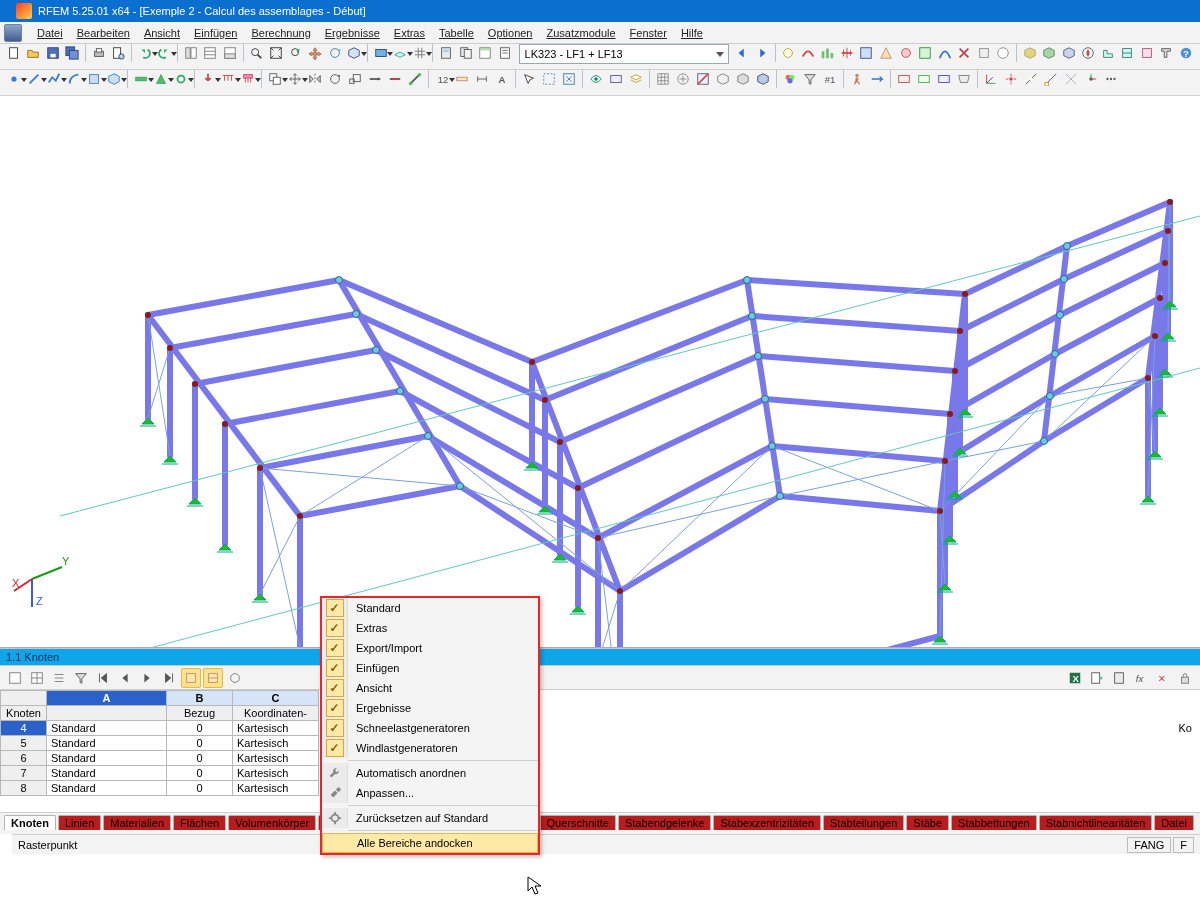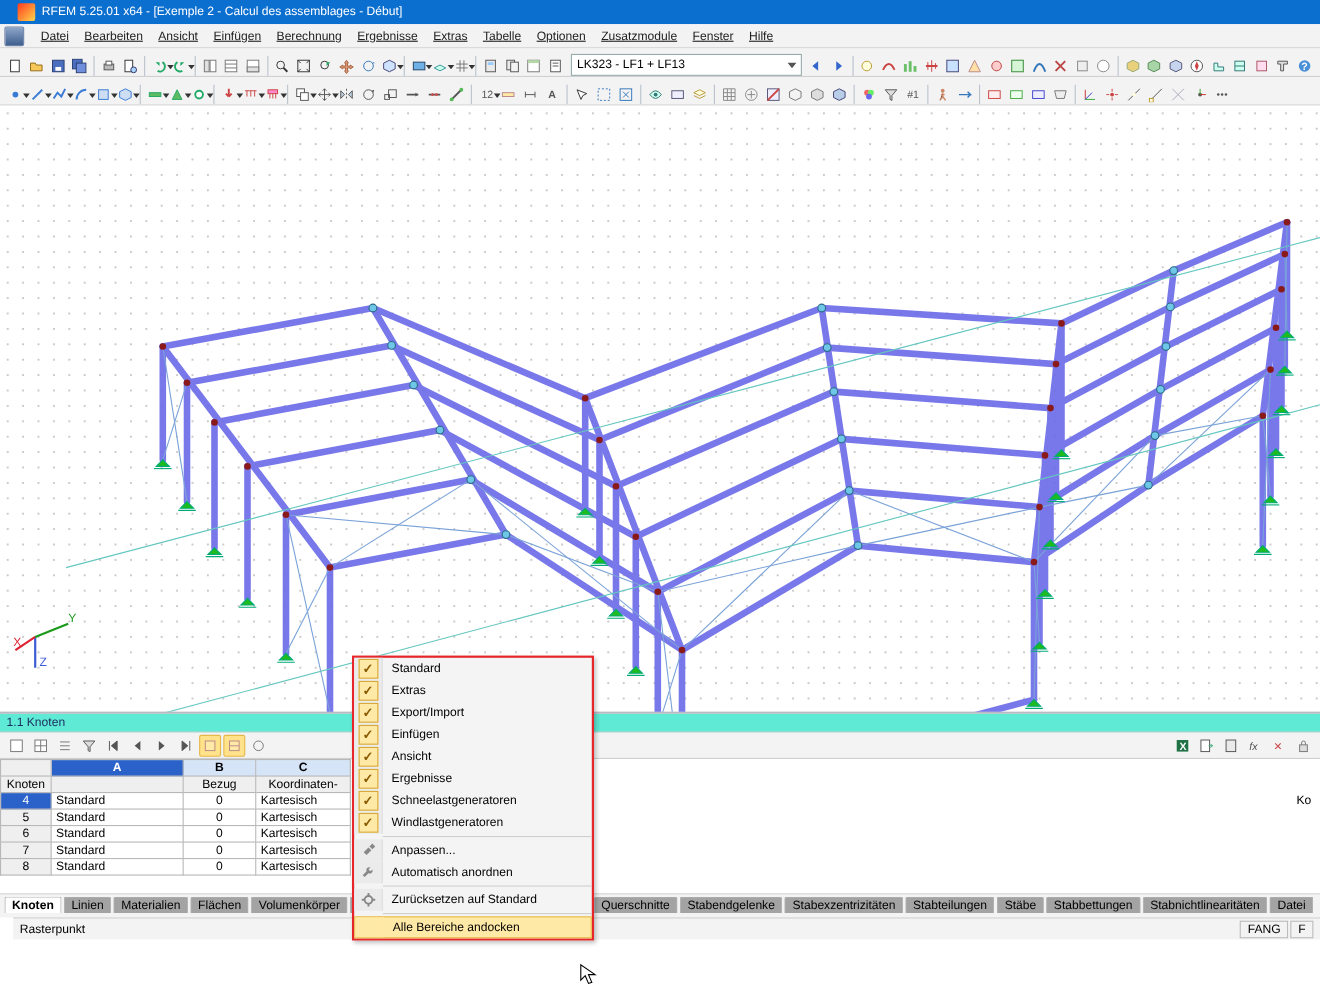--- a/index.html
+++ b/index.html
@@ -9,56 +9,56 @@
 .titlebar { height: 22px; background: #0b6fd0; color: #fff; display: flex; align-items: center; padding-left: 16px; font-size: 12px; }
 .titlebar .app-icon { width: 16px; height: 16px; margin-right: 6px; background: linear-gradient(135deg,#ff3b1f,#ffd54a); border-radius: 2px; }
 
 
 .menubar { height: 22px; background: #f3f3f3; display: flex; align-items: center; padding-left: 4px; border-bottom: 1px solid #cfcfcf; }
 .menubar .mini-icon { width: 18px; height: 18px; margin-right: 8px; background: linear-gradient(#8ea6c8,#3f5f8f); border:1px solid #6a80a8; border-radius:2px; }
 .menubar span { margin: 0 7px; cursor: default; color: #222; }
 .menubar span u { text-decoration: underline; }
 
 
-.toolbar { height: 26px; background: #f3f3f3; display: flex; align-items: flex-end; padding: 0 4px; border-bottom: 1px solid #d0d0d0; overflow: hidden; }
+.toolbar { height: 26px; background: #f3f3f3; display: flex; align-items: flex-start; padding: 0 4px; border-bottom: 1px solid #d0d0d0; overflow: hidden; }
 .toolbar .sep { width: 1px; height: 18px; background: #b9c2cd; margin: 0 3px; }
 .tbtn { width: 18px; height: 18px; margin: 0 1px; border: 1px solid transparent; border-radius: 2px; display: flex; align-items: center; justify-content: center; position: relative; }
 .tbtn svg { width: 14px; height: 14px; }
 .tbtn .dd { position: absolute; right: -5px; top: 7px; width:0; height:0; border-left:3px solid transparent; border-right:3px solid transparent; border-top:4px solid #333; }
 .combo { height: 20px; min-width: 210px; background: #fff; border: 1px solid #9aa; display: flex; align-items: center; padding: 0 5px; margin: 0 4px; color:#000; position:relative; }
 .combo .carr { position:absolute; right:4px; top:7px; width:0; height:0; border-left:4px solid transparent; border-right:4px solid transparent; border-top:5px solid #555; }
 
 
 .viewport { position: relative; height: 552px; background:
   radial-gradient(circle, #c9c9c9 0.7px, transparent 0.7px) 0 0/14px 14px,
   #fff;
   border-bottom: 1px solid #aab; overflow:hidden; }
 .viewport svg.structure { position: absolute; top: 0; left: 0; width: 1200px; height: 552px; }
 .axiswidget { position:absolute; left:12px; bottom:38px; width:70px; height:70px; }
 
 
-.panel-title { height: 18px; background: #5eead4; color: #1b2b5e; padding-left: 6px; display:flex; align-items:center; border-top:1px solid #c8c8c8; border-bottom:1px solid #c8c8c8; }
+.panel-title { height: 18px; background: #0ea5e9; color: #1b2b5e; padding-left: 6px; display:flex; align-items:center; border-top:1px solid #c8c8c8; border-bottom:1px solid #c8c8c8; }
 .panel-toolbar { height: 24px; background: #f3f3f3; display: flex; align-items:center; border-bottom:1px solid #cfcfcf; padding:0 4px; }
 .panel-toolbar .tbtn { width:20px; height:20px; }
 .panel-toolbar .toggled { background: #ffe28a; border:1px solid #e6b84a; }
 
 
 .grid { height: 122px; background:#fff; overflow:hidden; position:relative; font-size:11px; }
 table { border-collapse: collapse; }
 th, td { border: 1px solid #b8b8b8; padding: 1px 4px; background:#fff; }
 th { background:#efefef; font-weight:normal; }
 th.colhead { background:#d6e4f7; font-weight:bold; text-align:center; }
 th.selcol { background:#2a62c9; color:#fff; }
 td.rownum { background:#efefef; text-align:center; }
 td.rownum.sel { background:#2a62c9; color:#fff; }
 .right-ko { position:absolute; right:8px; top:32px; color:#000; }
 
 
 .bottom-tabs { height: 22px; background:#f3f3f3; display:flex; align-items:flex-start; padding:2px 4px; border-top:1px solid #cfcfcf; overflow:hidden; }
-.bottom-tabs .tab { background:#a3a3a3; border:1px solid #b3b3b3; border-bottom:none; padding:1px 6px; margin-right:2px; border-radius:2px 2px 0 0; white-space:nowrap; }
+.bottom-tabs .tab { background:#b91c1c; border:1px solid #b3b3b3; border-bottom:none; padding:1px 6px; margin-right:2px; border-radius:2px 2px 0 0; white-space:nowrap; }
 .bottom-tabs .tab.active { background:#fff; font-weight:bold; }
 
 
 .statusbar { height: 20px; background:#f3f3f3; border-top:1px solid #cfcfcf; display:flex; align-items:center; padding:0 6px; justify-content:space-between;margin-left:12px; }
 .statusbar .cell { border:1px solid #bcbcbc; padding:0 6px; height:16px; display:flex; align-items:center; }
 
 
 .ctxmenu { position:absolute; left:320px; top:596px; width:220px; background:#f4f4f4; border:2px solid #e6262a; box-shadow:2px 2px 4px rgba(0,0,0,.25); z-index:50; }
 .ctxmenu .row { height:20px; display:flex; align-items:center; }
 .ctxmenu .iconcol { width:26px; height:100%; display:flex; align-items:center; justify-content:center; background:#ebebeb; border-right:1px solid #dedede; }
@@ -1140,32 +1140,32 @@
   <div class="row">
       <div class="iconcol">
         <div class="check">✓</div>
       </div>
       <div class="lbl">Windlastgeneratoren</div>
     </div>
   <hr>
   <div class="row">
       <div class="iconcol">
         <svg width="14" height="14" viewBox="0 0 16 16">
+          <path d="M10 3a3 3 0 0 0-4 4l-4 4 2 2 4-4a3 3 0 0 0 4-4l-2 2-2-2z" fill="#888"></path>
+        </svg>
+      </div>
+      <div class="lbl">Automatisch anordnen</div>
+    </div>
+  <div class="row">
+      <div class="iconcol">
+        <svg width="14" height="14" viewBox="0 0 16 16">
           <path d="M3 10l5-5 3 3-5 5zM9 4l3-3 3 3-3 3z" fill="#888"></path>
         </svg>
       </div>
       <div class="lbl">Anpassen...</div>
-    </div>
-  <div class="row">
-      <div class="iconcol">
-        <svg width="14" height="14" viewBox="0 0 16 16">
-          <path d="M10 3a3 3 0 0 0-4 4l-4 4 2 2 4-4a3 3 0 0 0 4-4l-2 2-2-2z" fill="#888"></path>
-        </svg>
-      </div>
-      <div class="lbl">Automatisch anordnen</div>
     </div>
   <hr>
   <div class="row">
       <div class="iconcol">
         <svg width="14" height="14" viewBox="0 0 16 16">
           <circle cx="8" cy="8" r="4" fill="none" stroke="#888" stroke-width="2"></circle>
           <path d="M8 1v3M8 12v3M1 8h3M12 8h3" stroke="#888" stroke-width="2"></path>
         </svg>
       </div>
       <div class="lbl">Zurücksetzen auf Standard</div>

